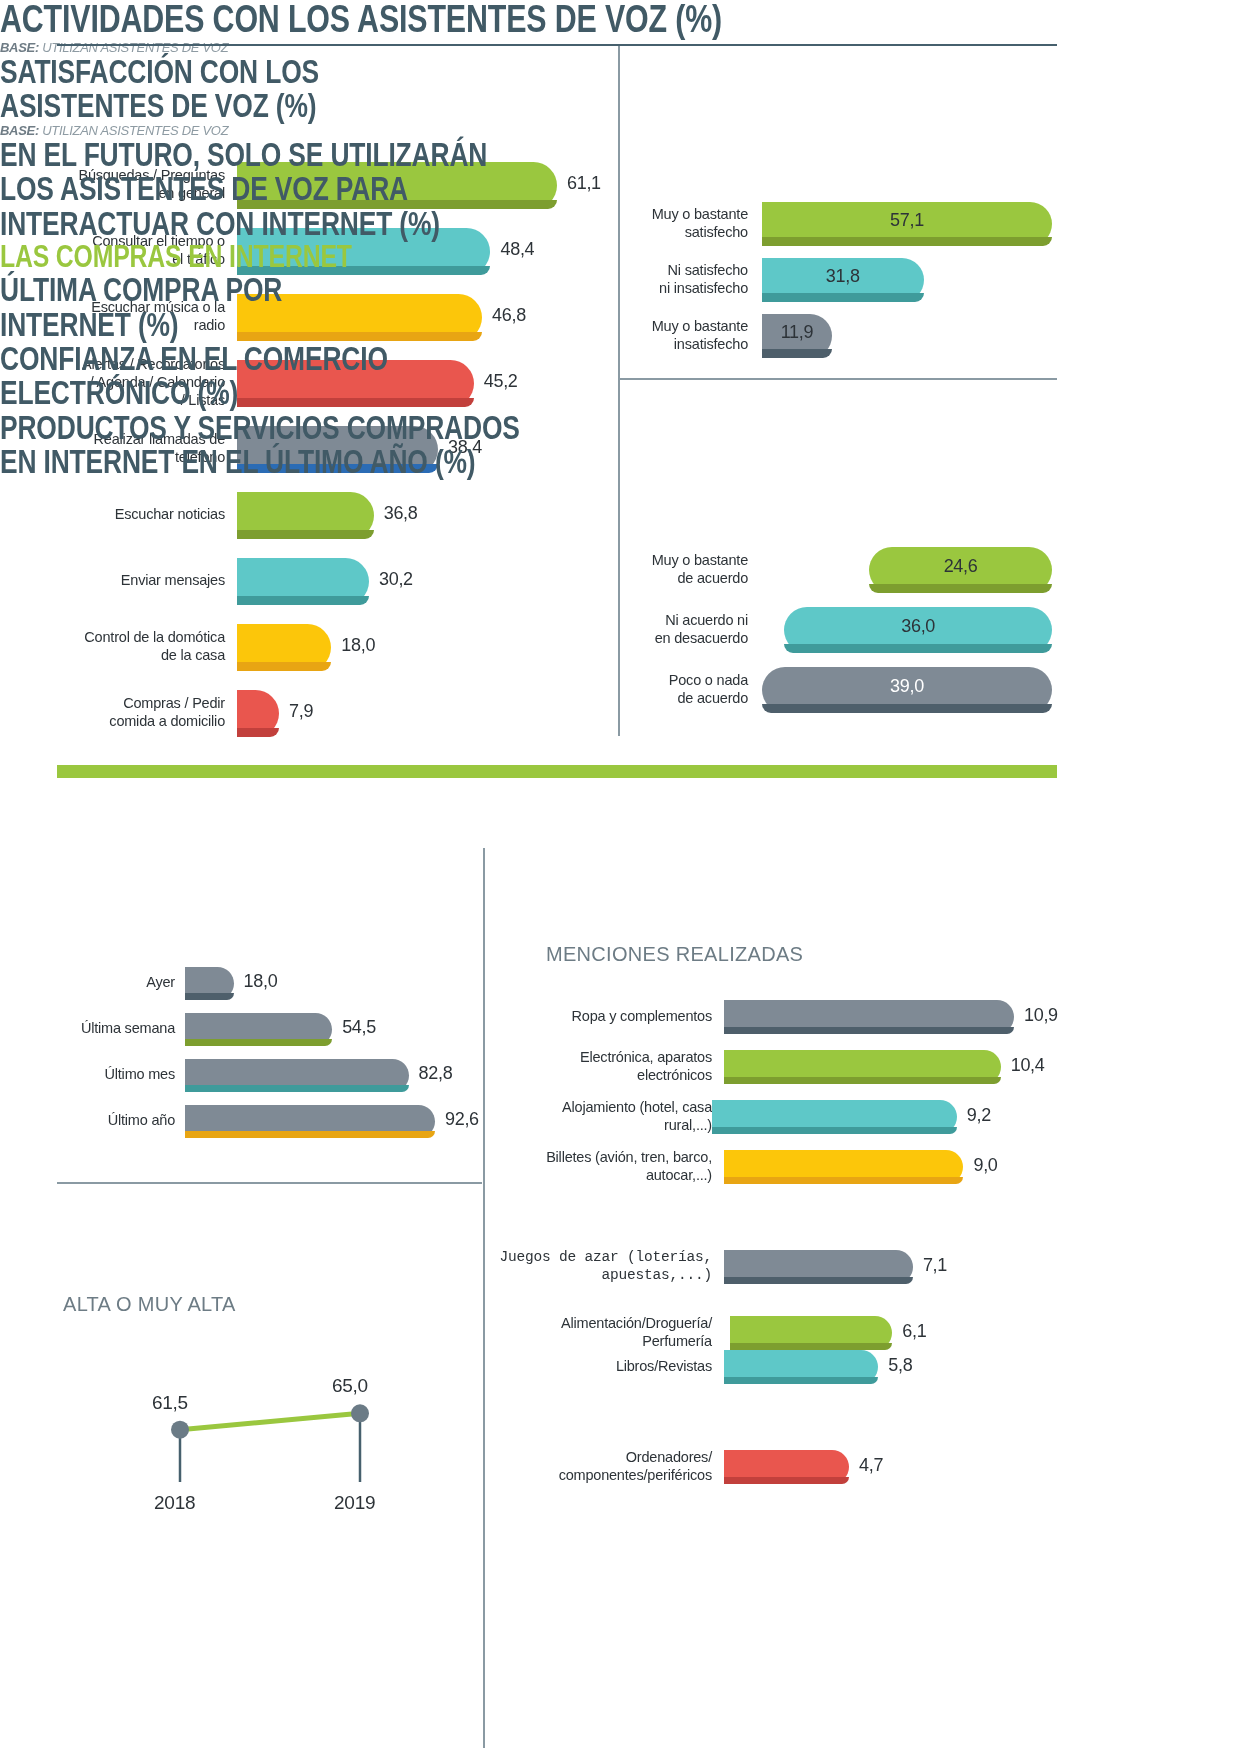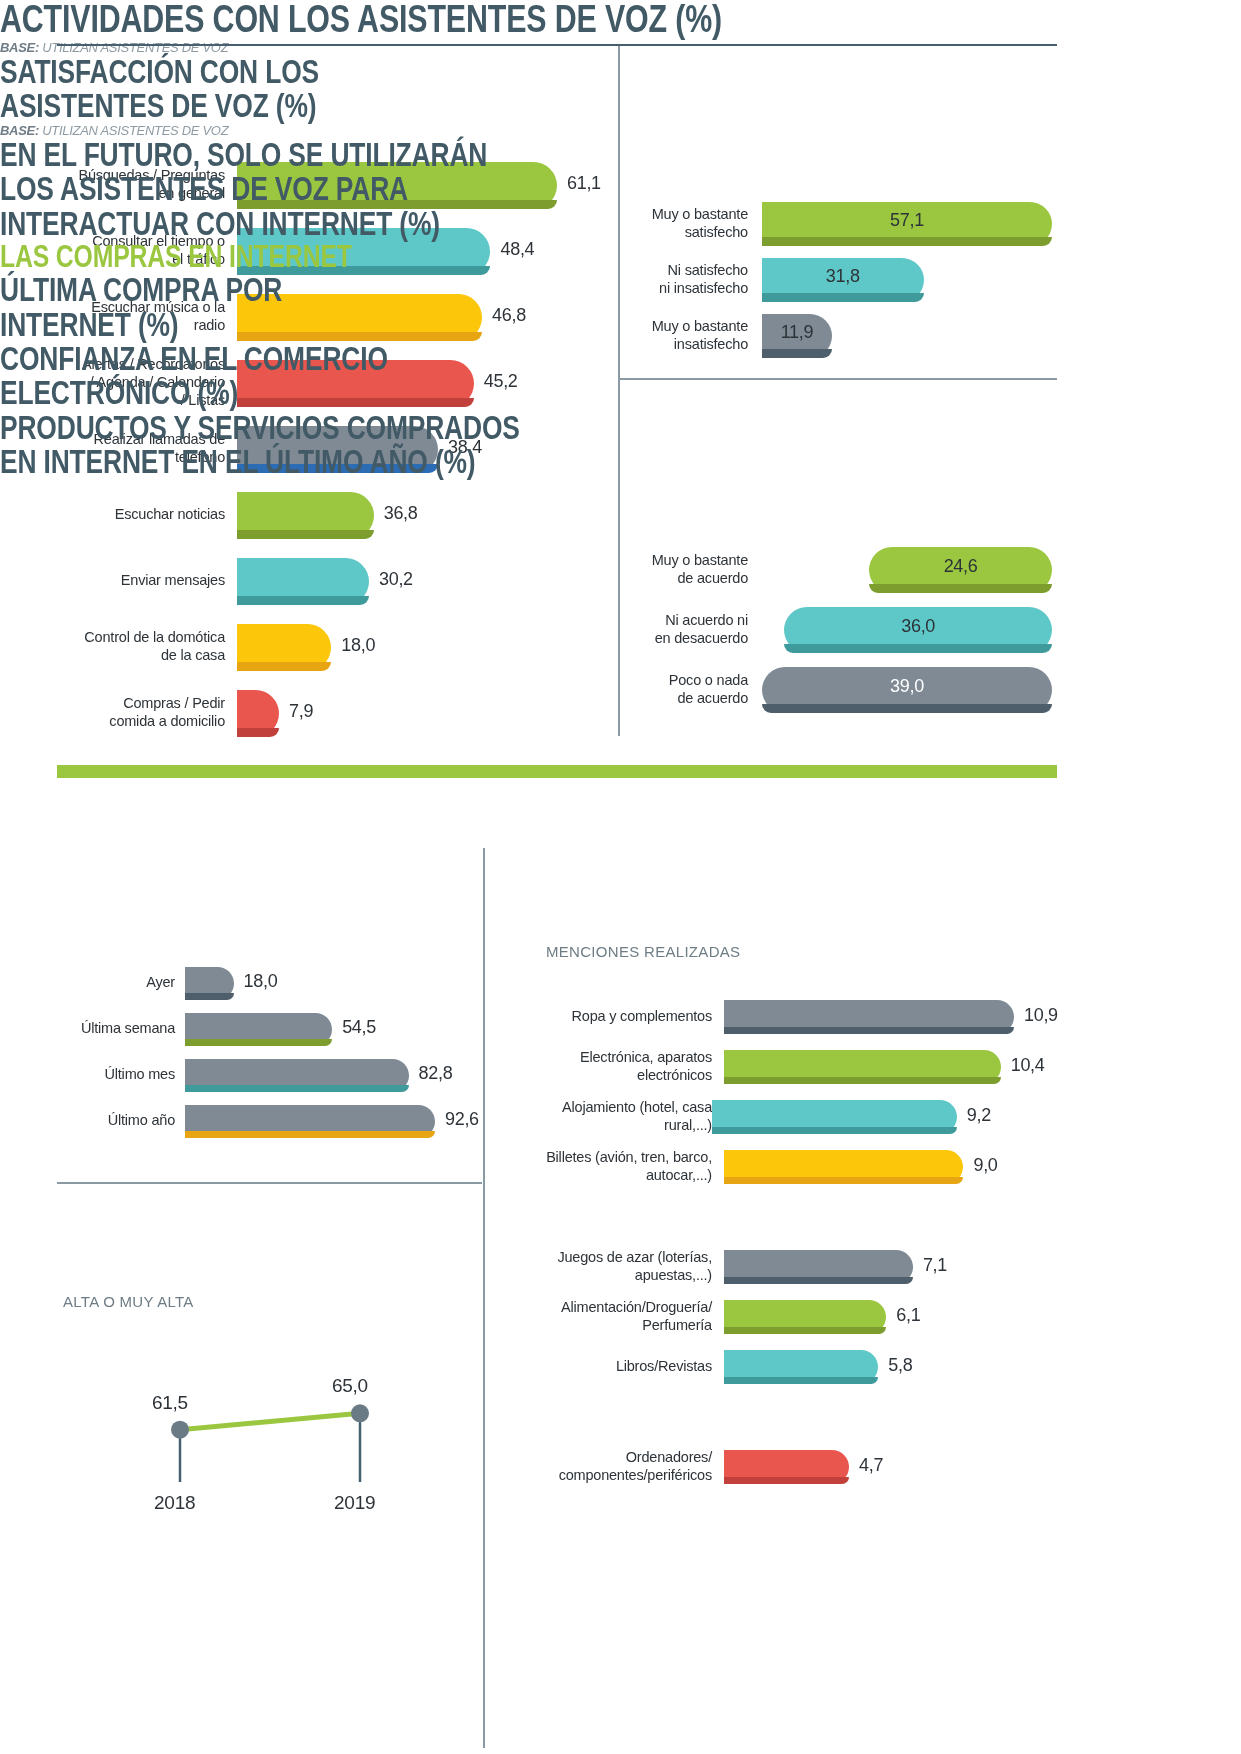--- a/index.html
+++ b/index.html
@@ -32,21 +32,21 @@
   .sect-title.green { color: #9ac73f; font-size: 31px; }
 
   .base-line {
     font-size: 13px;
     font-style: italic;
     color: #8e9ba3;
     letter-spacing: -0.3px;
   }
   .base-line b { font-style: italic; color: #6f7c85; }
   .sub-note {
-    font-size: 15px;
+    font-size: 20px;
     color: #6d7c85;
     letter-spacing: 0.3px;
   }
 
   
   .row { position: absolute; display: flex; align-items: center; }
   .rlabel {
     text-align: right;
     font-size: 14.5px;
     color: #2d3338;
@@ -372,29 +372,29 @@
       <div class="row" style="left: 0px; top: 150px; height: 50px;">
         <div class="rlabel" style="width: 222px;">Billetes (avión, tren, barco,<br>autocar,...)</div>
         <div class="bar-wrap" style="margin-left: 12px; width: 290px; height: 34px; position: relative;">
           <div class="bar" style="position: absolute; top: 0px; width: 239.45px; height: 34px; background: rgb(252, 198, 10); left: 0px;">
             <div class="cap" style="height: 7px; background: rgb(232, 165, 19);"></div>
           </div>
           <div class="val outside" style="left: 249.45px; top: 15px; transform: translateY(-50%);">9,0</div>
         </div>
       </div>
       <div class="row" style="left: 0px; top: 250px; height: 50px;">
-        <div class="rlabel" style="width: 222px;">Juegos de azar (loterías,<br>apuestas,...)</div>
+        <div class="rlabel" style="width: 222px; font-family: Liberation Mono, monospace;">Juegos de azar (loterías,<br>apuestas,...)</div>
         <div class="bar-wrap" style="margin-left: 12px; width: 290px; height: 34px; position: relative;">
           <div class="bar" style="position: absolute; top: 0px; width: 188.899px; height: 34px; background: rgb(127, 138, 149); left: 0px;">
             <div class="cap" style="height: 7px; background: rgb(78, 95, 107);"></div>
           </div>
           <div class="val outside" style="left: 198.899px; top: 15px; transform: translateY(-50%);">7,1</div>
         </div>
       </div>
-      <div class="row" style="left: 0px; top: 300px; height: 50px;">
+      <div class="row" style="left: 0px; top: 316px; height: 50px; gap: 6px;">
         <div class="rlabel" style="width: 222px;">Alimentación/Droguería/<br>Perfumería</div>
         <div class="bar-wrap" style="margin-left: 12px; width: 290px; height: 34px; position: relative;">
           <div class="bar" style="position: absolute; top: 0px; width: 162.294px; height: 34px; background: rgb(154, 199, 63); left: 0px;">
             <div class="cap" style="height: 7px; background: rgb(125, 158, 47);"></div>
           </div>
           <div class="val outside" style="left: 172.294px; top: 15px; transform: translateY(-50%);">6,1</div>
         </div>
       </div>
       <div class="row" style="left: 0px; top: 350px; height: 50px;">
         <div class="rlabel" style="width: 222px;">Libros/Revistas</div>

